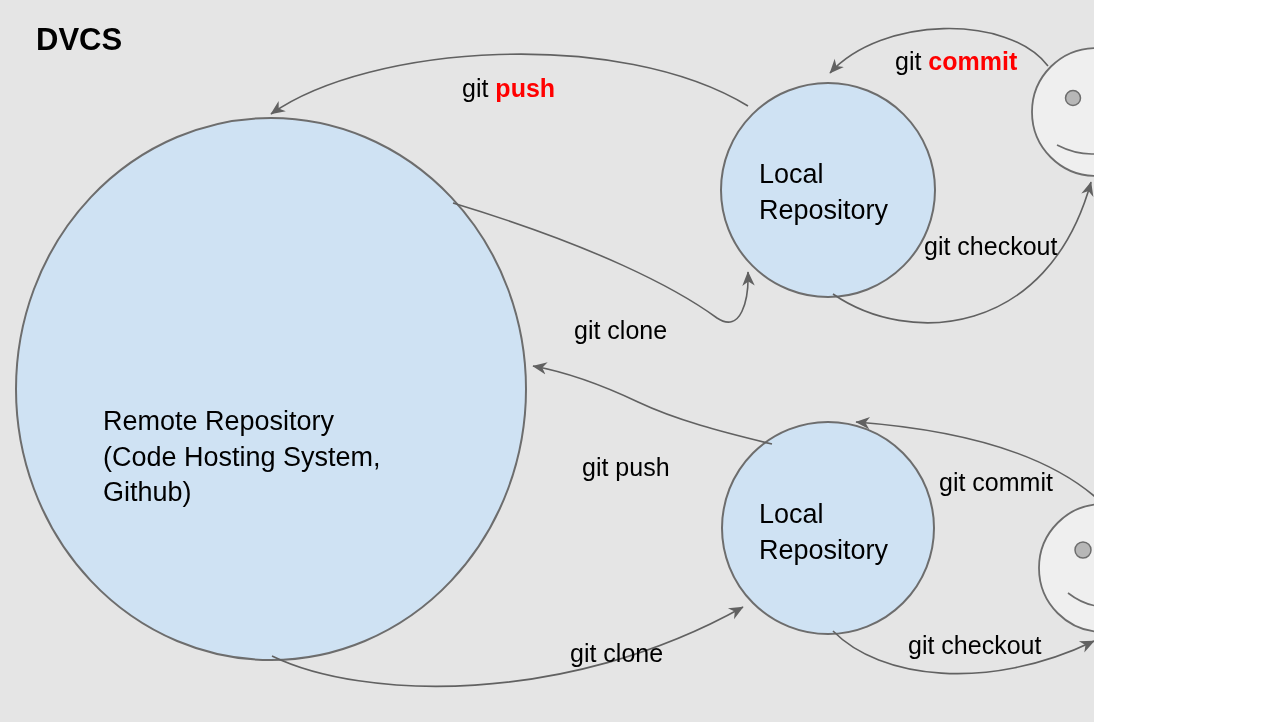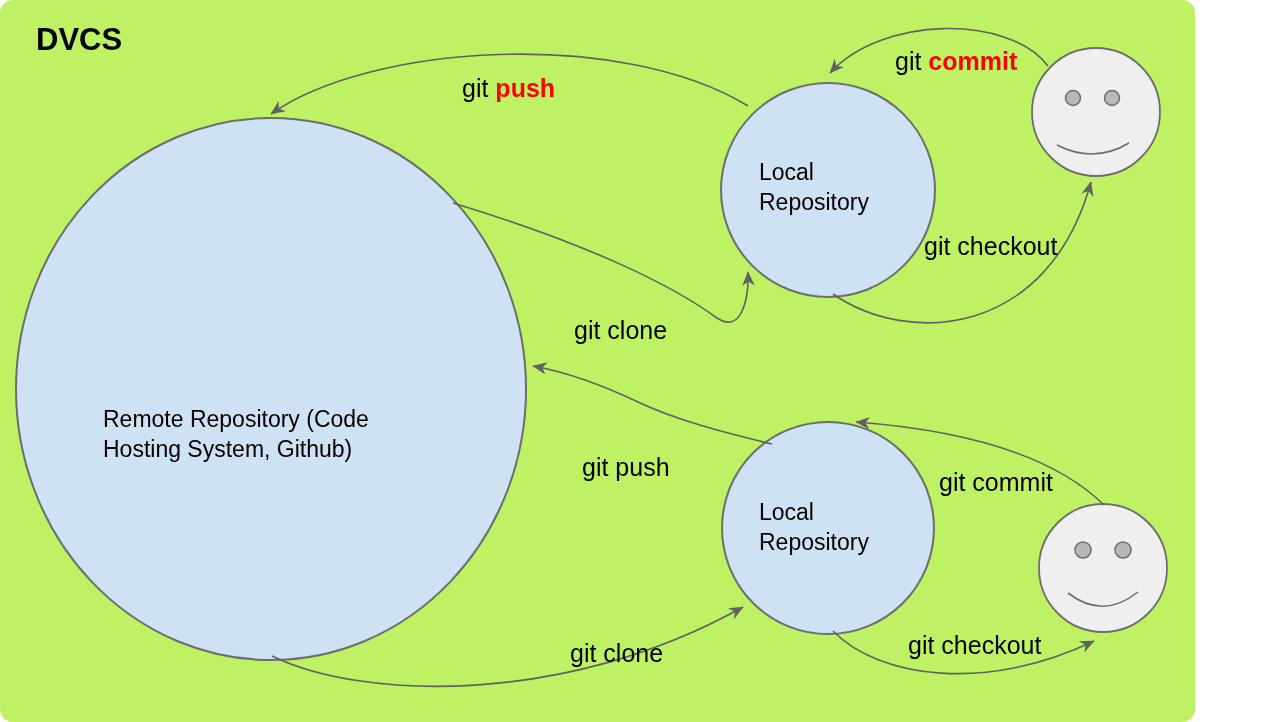--- a/index.html
+++ b/index.html
@@ -3,45 +3,44 @@
 <meta charset="utf-8">
 <style>
   html, body {
     margin: 0;
     padding: 0;
     background: #ffffff;
     font-family: "Liberation Sans", "DejaVu Sans", sans-serif;
   }
   .canvas {
     position: relative;
-    width: 1195px;
+    width: 1094px;
     height: 722px;
-    background: #bef264;
+    background: #e5e5e5;
     overflow: hidden;
-    border-radius: 13px;
   }
   .diagram-svg {
     position: absolute;
     left: 0;
     top: 0;
   }
   .lbl {
     position: absolute;
     font-size: 25px;
     color: #000000;
     white-space: nowrap;
     line-height: 1.25;
   }
   .lbl .hl {
     color: #ff0000;
     font-weight: 700;
   }
   .node-lbl {
     position: absolute;
-    font-size: 23px;
+    font-size: 27px;
     color: #000000;
     white-space: normal;
     line-height: 1.32;
   }
   .page-title {
     position: absolute;
     left: 36px;
     top: 22px;
     font-size: 31px;
     font-weight: 700;

